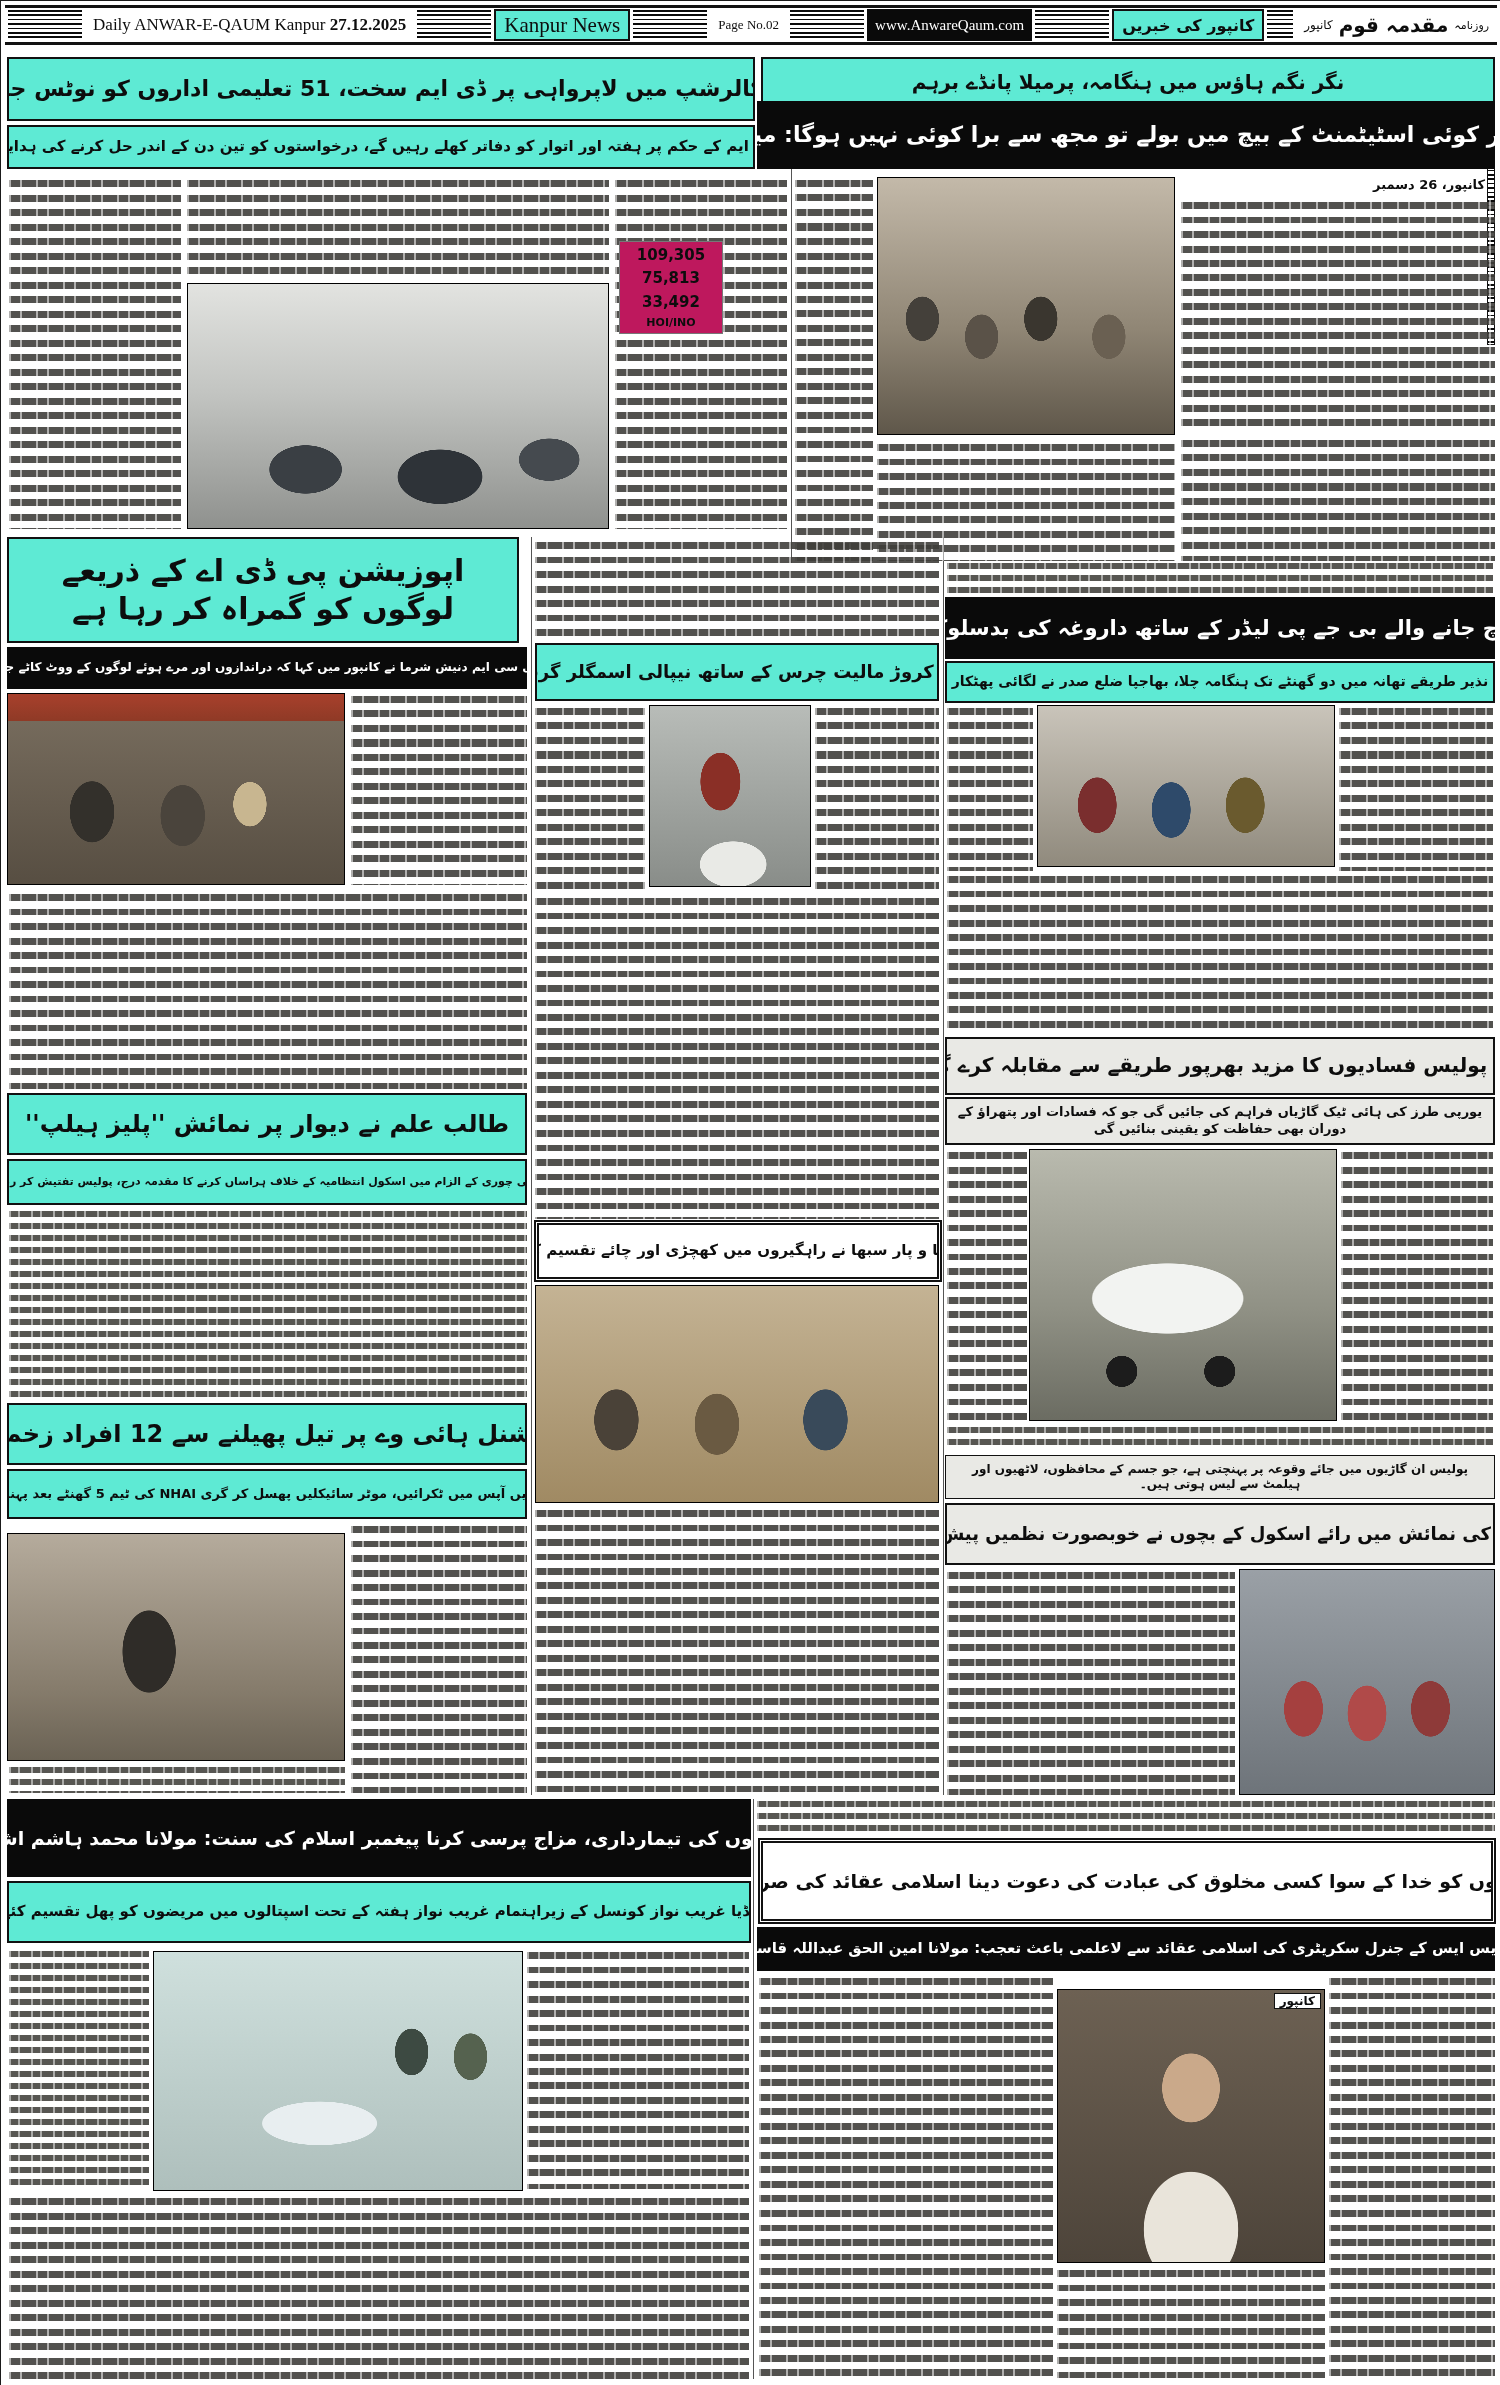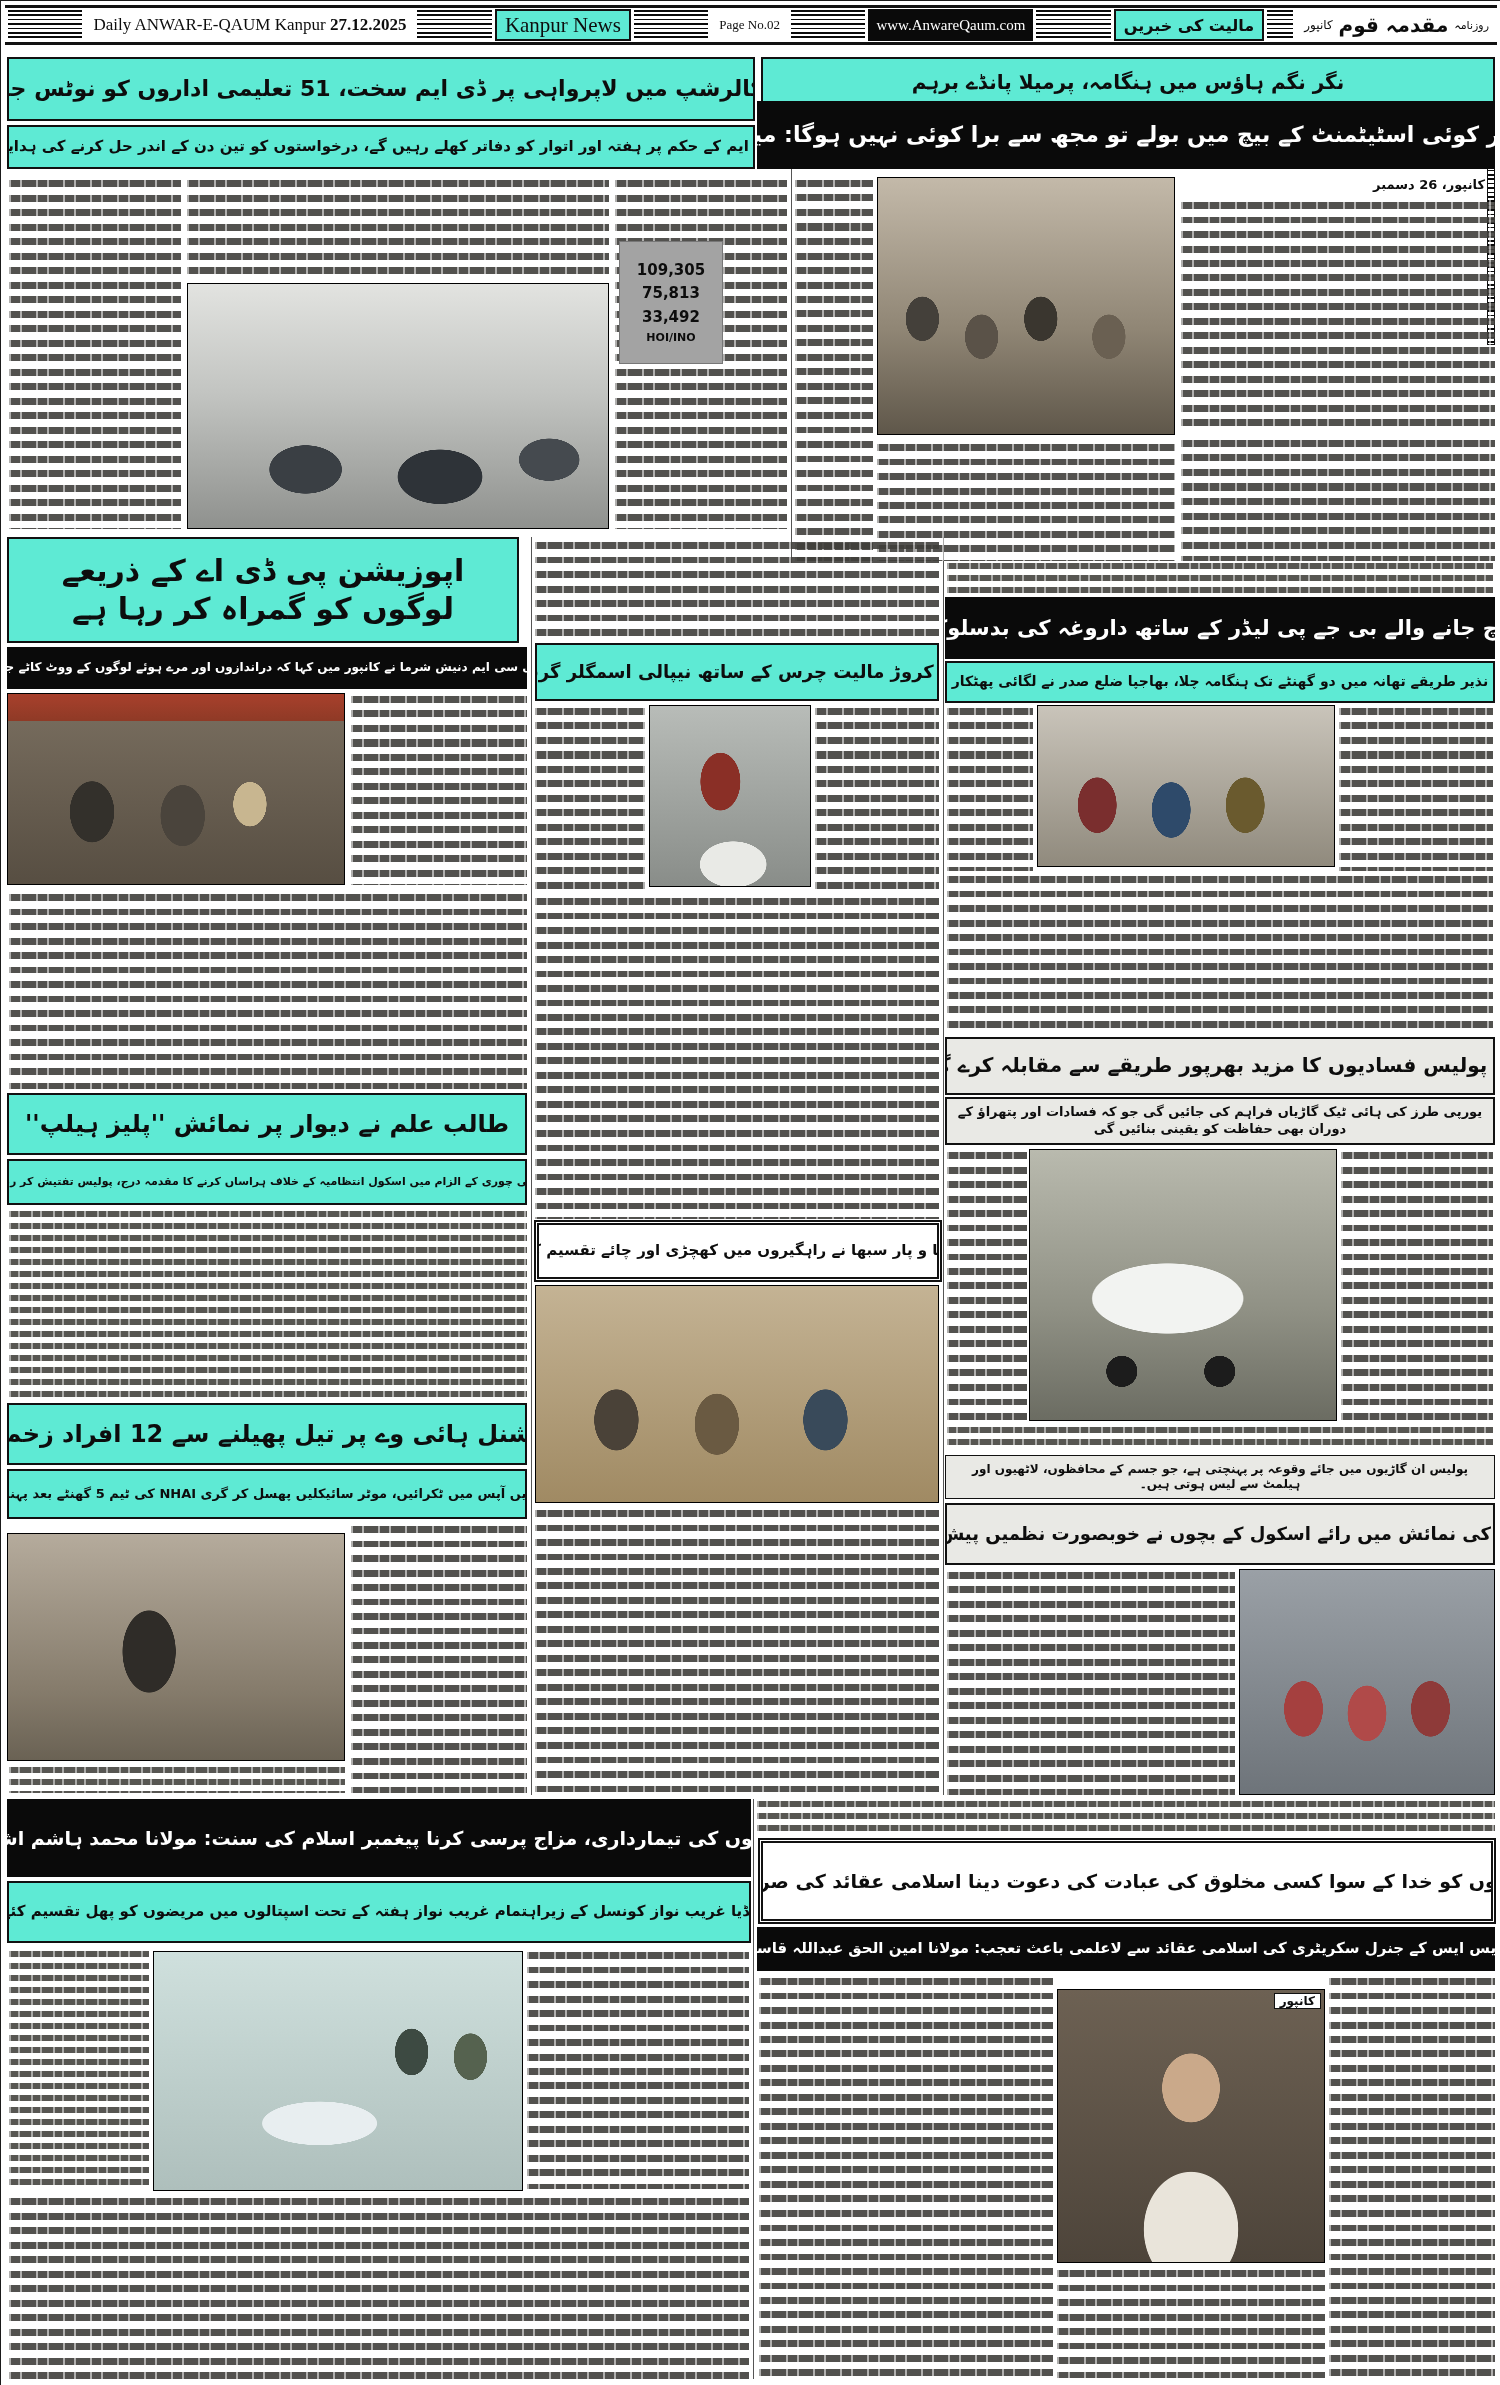--- a/index.html
+++ b/index.html
@@ -81,21 +81,21 @@
   .ph-hospital{background:
     radial-gradient(95px 36px at 45% 72%, #e8eef0 0 60%, transparent 61%),
     radial-gradient(30px 42px at 70% 42%, #3d4a42 0 55%, transparent 56%),
     radial-gradient(30px 42px at 86% 44%, #55624f 0 55%, transparent 56%),
     linear-gradient(180deg,#cfe0dd 0%,#aebfbc 100%);}
   .ph-maulana{background:
     radial-gradient(52px 62px at 50% 36%, #caa98a 0 55%, transparent 56%),
     radial-gradient(78px 95px at 50% 88%, #e9e4da 0 60%, transparent 61%),
     linear-gradient(180deg,#6d6153 0%,#4d443a 100%);}
   .stats{direction:rtl;font-weight:700;font-size:15px;line-height:1.55;text-align:center;
-         background:#a3a3a3;border:1px solid #777;padding:17px 4px;}
+         background:#be185d;border:1px solid #777;padding:2px 4px;}
   .photo-label{position:absolute;top:3px;right:3px;background:#fff;border:1px solid #111;
                font-size:12px;font-weight:700;padding:0 5px;direction:rtl;}
 </style>
 </head>
 <body>
 
 <div class="page">
 
   <header class="masthead">
     <div class="fill hatch"></div>
@@ -103,21 +103,21 @@
       <span>Daily ANWAR-E-QAUM Kanpur</span>&nbsp;
       <b>27.12.2025</b>
     </div>
     <div class="fill hatch"></div>
     <div class="seg serif box" style="font-size:21px;margin:1px 0;">Kanpur News</div>
     <div class="fill hatch"></div>
     <div class="seg serif" style="font-size:13px;">Page No.02</div>
     <div class="fill hatch"></div>
     <div class="seg serif band" style="font-size:15px;margin:1px 0;">www.AnwareQaum.com</div>
     <div class="fill hatch"></div>
-    <div class="seg box" style="font-size:16px;font-weight:700;direction:rtl;margin:1px 0;">مالیت کی خبریں</div>
+    <div class="seg box" style="font-size:16px;font-weight:700;direction:rtl;margin:1px 0;">کانپور کی خبریں</div>
     <div class="fill hatch" style="max-width:26px;"></div>
     <div class="seg" style="direction:rtl;gap:6px;">
       <span style="font-size:11px;">روزنامہ</span>
       <b style="font-size:20px;">مقدمہ قوم</b>
       <span style="font-size:12px;">کانپور</span>
     </div>
   </header>
 
   <div class="vr" style="left:790px;top:56px;height:506px;"></div>
   <div class="vr" style="left:530px;top:536px;height:1258px;"></div>

